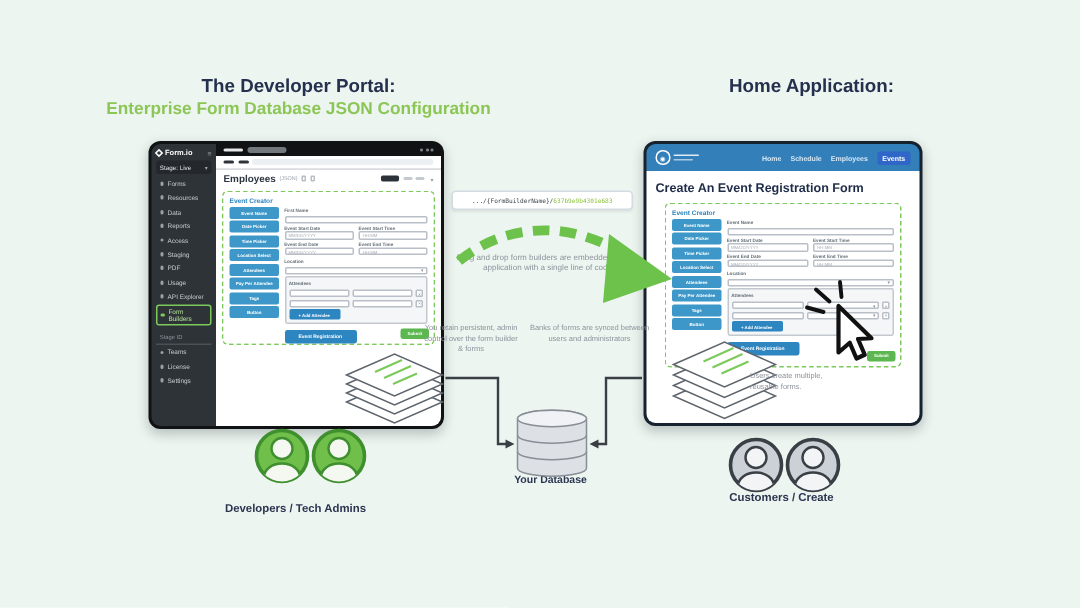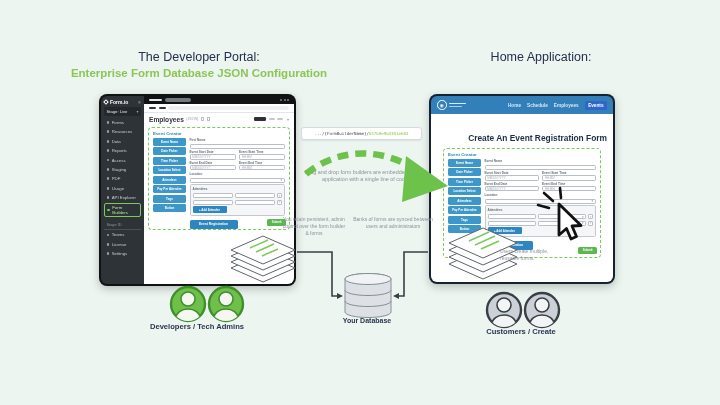--- a/index.html
+++ b/index.html
@@ -3,21 +3,21 @@
 <meta charset="utf-8">
 <style>
   * { margin:0; padding:0; box-sizing:border-box; }
   body { font-family:"Liberation Sans", sans-serif; }
   .canvas { position:relative; width:720px; height:405px; background:#edf5f0; overflow:hidden; }
 
   
   .title-block { position:absolute; text-align:center; line-height:1.25; }
   .tb-left  { left:40px;  top:50px; width:318px; }
   .tb-right { left:396px; top:50px; width:290px; }
-  .t1 { font-size:12.5px; font-weight:normal; color:#24304d; }
+  .t1 { font-size:12.5px; font-weight:bold; color:#24304d; }
   .t2 { font-size:11.5px; font-weight:bold; color:#8cc656; }
 
   
   .portal { position:absolute; left:99px; top:94px; width:197px; height:192px;
             background:#101214; border-radius:8px; padding:2px; display:flex;
             box-shadow:0 3px 8px rgba(20,30,40,.25); z-index:2; }
   .sidebar { width:43px; background:#2e3338; border-radius:6px 0 0 6px; padding:3px;
              color:#c7cccf; display:flex; flex-direction:column; gap:1.4px; }
   .logo-row { display:flex; align-items:center; gap:2px; color:#fff; font-size:5px; font-weight:bold; margin-bottom:1px; }
   .logo-diamond { width:4px; height:4px; border:0.9px solid #fff; transform:rotate(45deg); flex:none; }
@@ -84,38 +84,38 @@
              padding:0 6px; gap:2.5px; }
   .logo-ring { width:9.5px; height:9.5px; border:1.2px solid #fff; border-radius:50%; color:#fff;
                font-size:4.5px; display:flex; align-items:center; justify-content:center; flex:none; }
   .brand-lines { display:flex; flex-direction:column; gap:1.4px; }
   .brand-bar1 { width:17px; height:1.9px; background:rgba(255,255,255,.85); border-radius:1px; }
   .brand-bar2 { width:13px; height:1.6px; background:rgba(255,255,255,.6); border-radius:1px; }
   .app-nav { margin-left:auto; display:flex; gap:6px; align-items:center; font-size:4.7px;
              font-weight:bold; color:#d8e7f3; }
   .app-nav .nav-active { background:#2f66c8; color:#fff; padding:2px 3.5px; border-radius:1.6px; }
   .app-content { flex:1; background:#fff; border-radius:0 0 6px 6px; padding:3px 6px; }
-  .app-heading { font-size:8.4px; font-weight:bold; color:#1f2c49; text-align:right; margin:16px 0 5px; }
+  .app-heading { font-size:8.4px; font-weight:bold; color:#1f2c49; text-align:left; margin:3px 0 5px; }
 
   
   .code-pill { position:absolute; left:301px; top:127px; width:121px; height:13px; background:#fff;
                border:0.9px solid #d5dbe1; border-radius:3px; display:flex; align-items:center;
                justify-content:center; font-family:"DejaVu Sans Mono", monospace; font-size:4.1px;
                z-index:4; box-shadow:0 1px 2px rgba(0,0,0,.08); white-space:nowrap; }
   .code-pre { color:#3c434b; }
   .code-hash { color:#8cc23e; }
   .note { position:absolute; text-align:center; color:#8d939c; line-height:1.35; z-index:4; }
   .note-embed  { left:303px; top:169px; width:124px; font-size:5.4px; }
   .note-admin  { left:282px; top:216px; width:64px;  font-size:5px; }
   .note-sync   { left:352px; top:216px; width:82px;  font-size:5px; }
   .note-users  { left:500px; top:248px; width:64px;  font-size:5px; text-align:left; z-index:7; }
 
   
   .caption { position:absolute; text-align:center; font-weight:bold; color:#2b3550; z-index:3; }
-  .cap-devs { left:117px; top:322px; width:160px; font-size:7.6px; }
+  .cap-devs { left:117px; top:334px; width:160px; font-size:7.6px; }
   .cap-db   { left:326px; top:317px; width:82px;  font-size:7px; }
   .cap-cust { left:446px; top:327px; width:150px; font-size:7.6px; }
 
   .overlay-svg { position:absolute; left:0; top:0; z-index:5; pointer-events:none; }
   .stack-svg { position:absolute; z-index:6; pointer-events:none; }
   .cursor-svg { position:absolute; left:535px; top:186px; z-index:8; pointer-events:none; }
   .users-svg { position:absolute; z-index:3; }
 </style>
 </head>
 <body>

